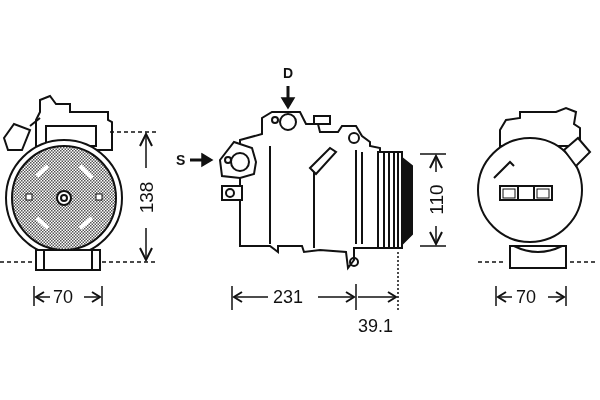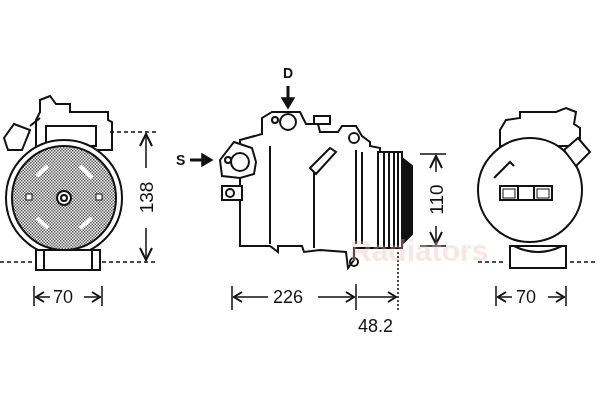--- a/index.html
+++ b/index.html
@@ -142,24 +142,23 @@
       <line x1="570" y1="262" x2="598" y2="262" stroke-dasharray="4 3"></line>
       <line x1="496" y1="286" x2="496" y2="306"></line>
       <line x1="566" y1="286" x2="566" y2="306"></line>
       <path d="M506 292 L498 297 L506 302" fill="none" stroke-width="2"></path>
       <line x1="498" y1="297" x2="512" y2="297"></line>
       <path d="M556 292 L564 297 L556 302" fill="none" stroke-width="2"></path>
       <line x1="548" y1="297" x2="564" y2="297"></line>
     </g>
   </svg>
 
-  <div class="wm" style="left:350px; top:234px;">Radiators</div>
 
   <div class="lbl vert" style="left:128px; top:188px; width:36px; text-align:center;">138</div>
   <div class="lbl dim" style="left:53px; top:288px;">70</div>
   <div class="lbl port" style="left:283px; top:66px;">D</div>
   <div class="lbl port" style="left:176px; top:153px;">S</div>
   <div class="lbl vert" style="left:418px; top:190px; width:36px; text-align:center;">110</div>
-  <div class="lbl dim" style="left:273px; top:288px;">226</div>
-  <div class="lbl dim" style="left:358px; top:317px;">48.2</div>
+  <div class="lbl dim" style="left:273px; top:288px;">231</div>
+  <div class="lbl dim" style="left:358px; top:317px;">39.1</div>
   <div class="lbl dim" style="left:516px; top:288px;">70</div>
 
 </div>
 
 </body></html>

